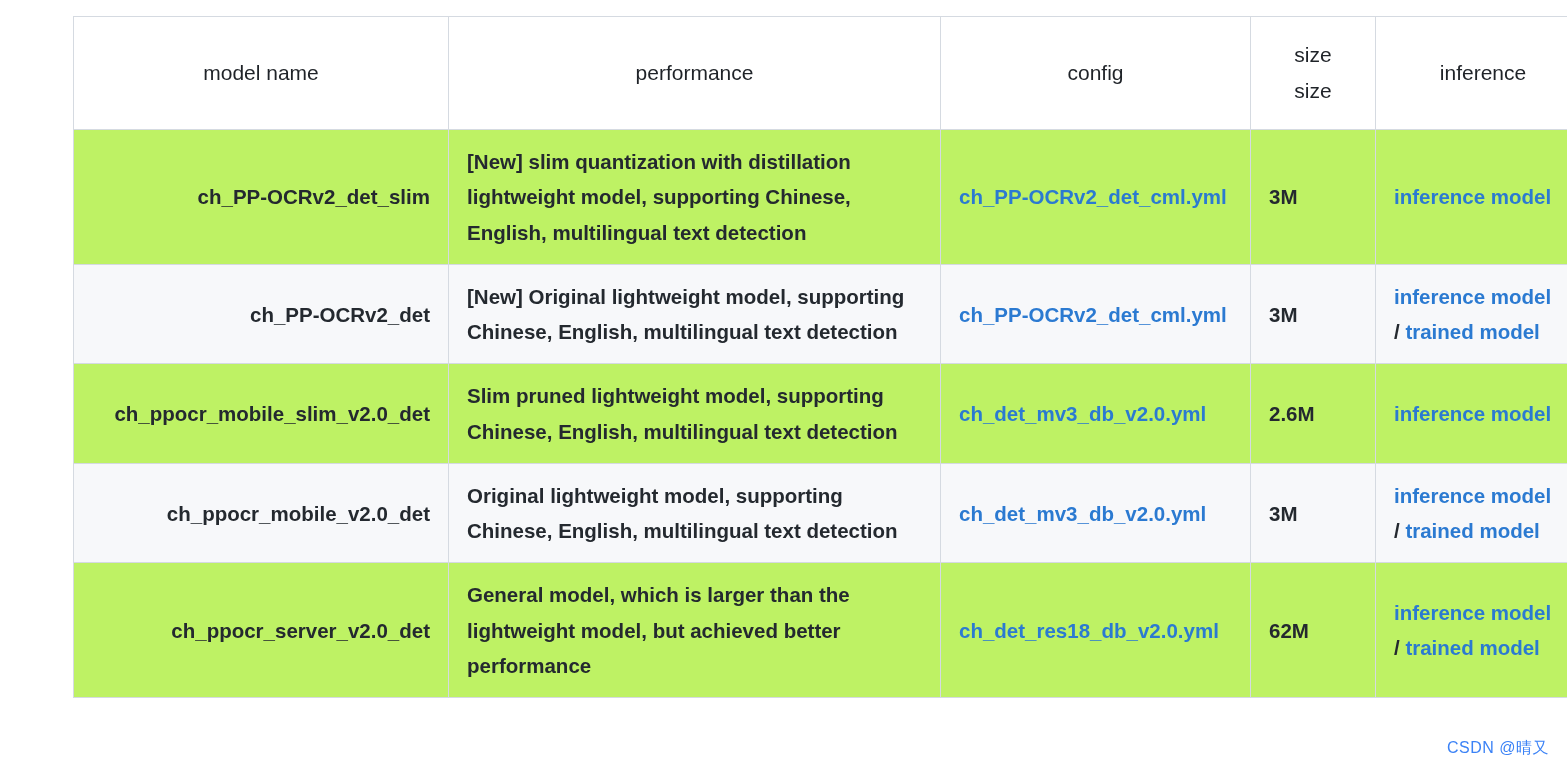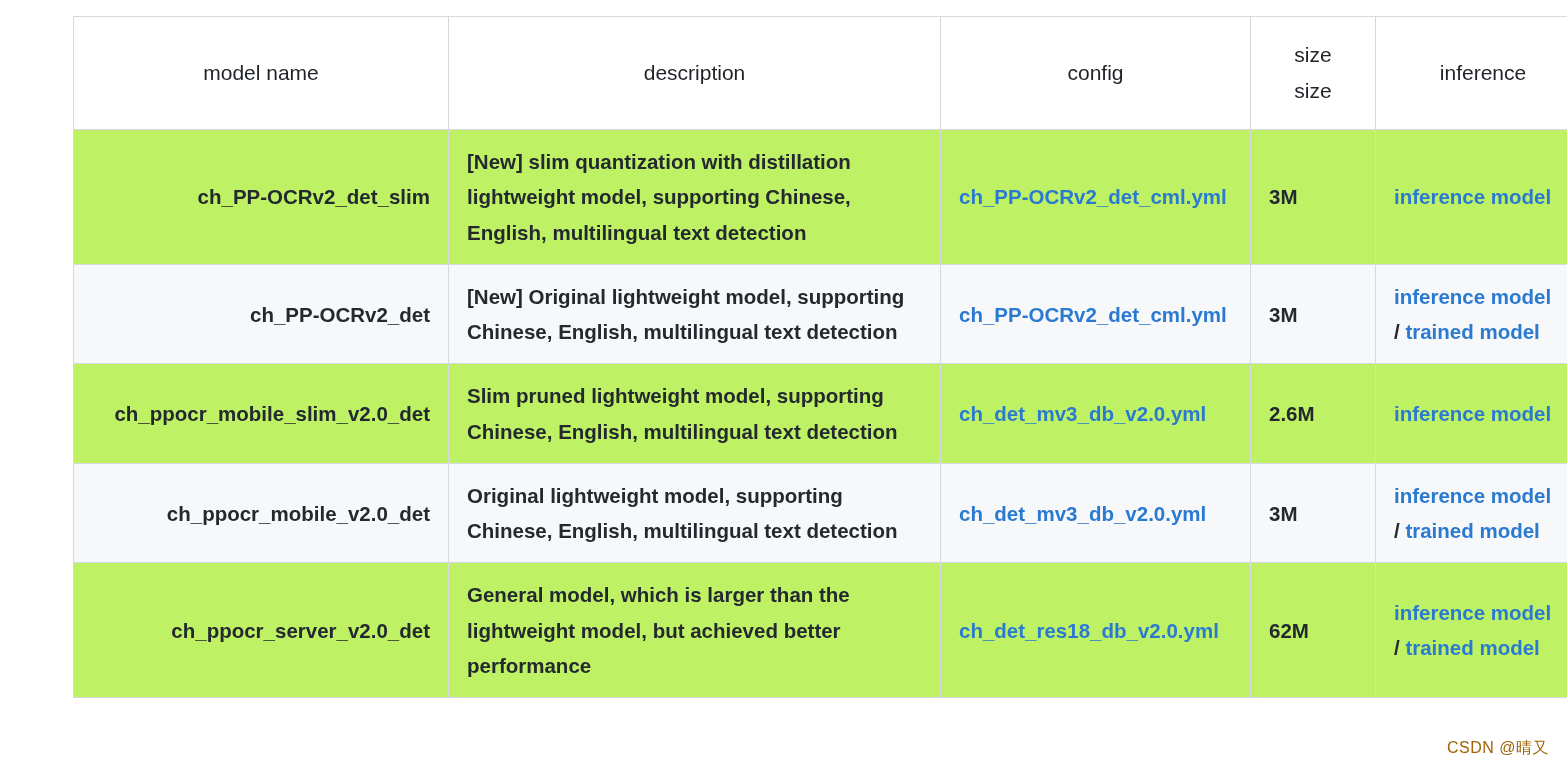--- a/index.html
+++ b/index.html
@@ -90,42 +90,42 @@
 
   .dl-stack {
     display: block;
   }
 
   .watermark {
     position: absolute;
     right: 18px;
     bottom: 8px;
     font-size: 16px;
-    color: #a16207;
+    color: #3b82f6;
     letter-spacing: 0.5px;
     white-space: nowrap;
     font-family: "Liberation Sans", sans-serif;
   }
 </style>
 </head>
 <body>
 
 <div id="table-wrap">
   <table class="model-table">
     <colgroup>
       <col class="c-name">
       <col class="c-desc">
       <col class="c-config">
       <col class="c-size">
       <col class="c-dl">
     </colgroup>
     <thead>
       <tr>
         <th>model name</th>
-        <th>description</th>
+        <th>performance</th>
         <th>config</th>
         <th>
           <span>size</span><br>
           <span>size</span>
         </th>
         <th>inference</th>
       </tr>
     </thead>
     <tbody>
 

